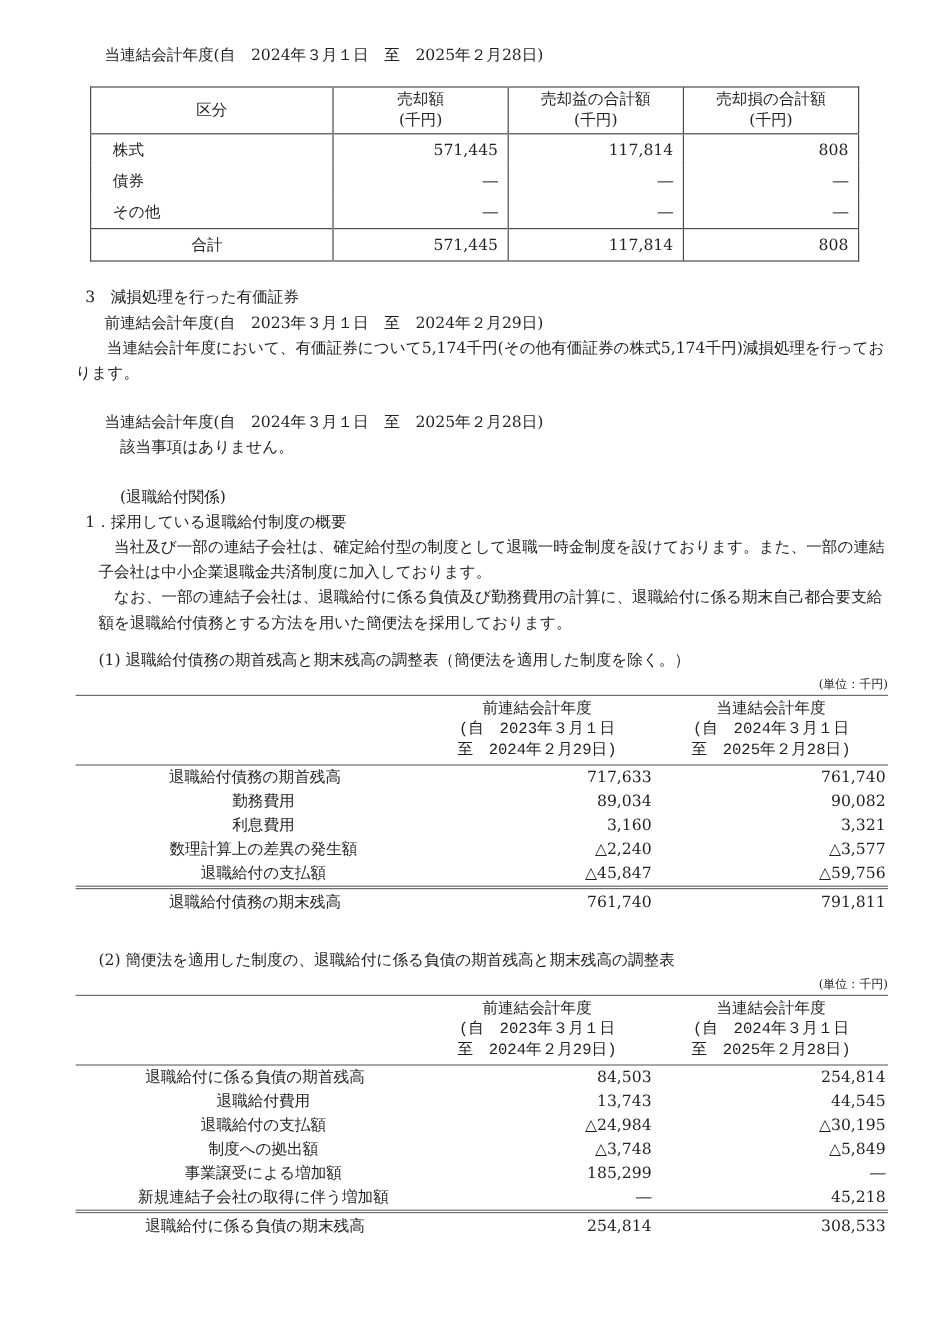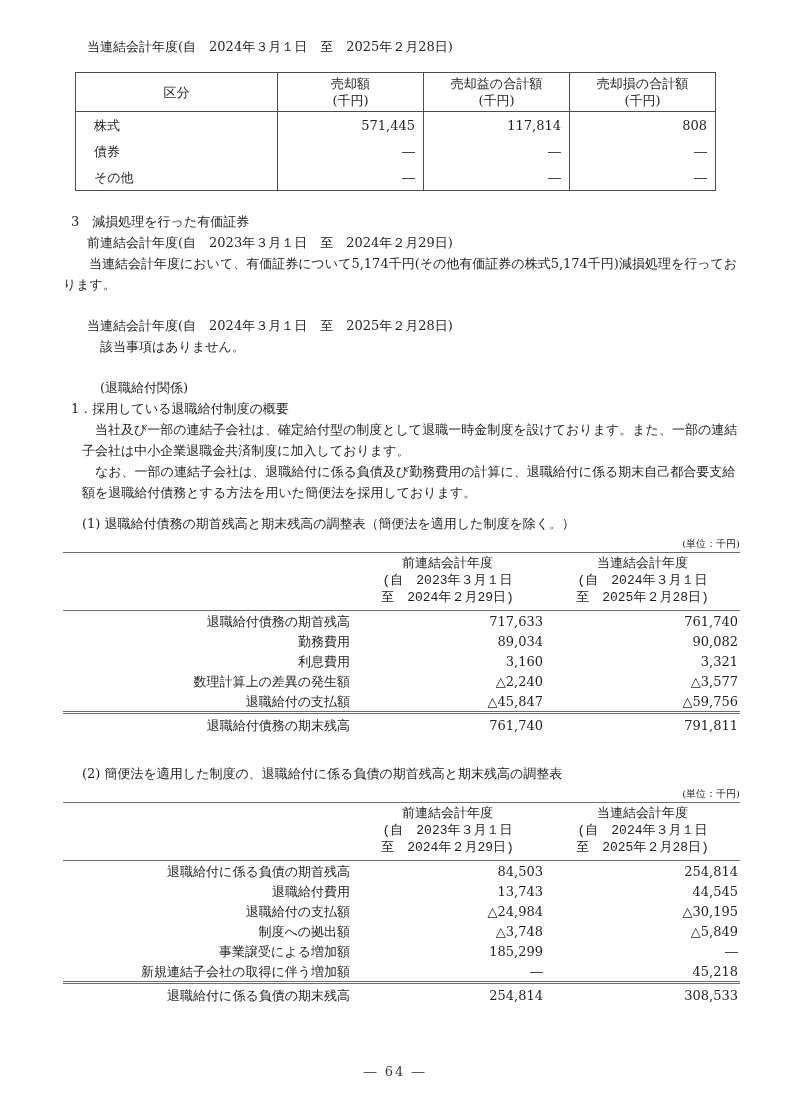--- a/index.html
+++ b/index.html
@@ -44,21 +44,21 @@
   .adj-table { border-collapse:collapse; table-layout:fixed; width:677px; }
   .adj-table col.c-label { width:287px; }
   .adj-table col.c-val   { width:195px; }
   .adj-table thead th {
     font-weight:normal; text-align:center; vertical-align:top;
     border-top:1px solid #6e6e6e; border-bottom:1px solid #6e6e6e;
     padding:2px 0 4px 0; line-height:17px;
   }
   .adj-table thead th .hline { display:block;font-family:Liberation Mono, monospace; }
   .adj-table tbody td { height:20px; vertical-align:middle; padding:0; line-height:19px; }
-  .adj-table td.lbl { text-align:right; padding-left:12px; }
+  .adj-table td.lbl { text-align:center; padding-left:12px; }
   .adj-table td.lbl.ind { padding-left:26px; }
   .adj-table td.num { text-align:right; padding-right:2px; }
   .adj-table tr.total td { border-top:3px double #6e6e6e; height:23px; }
 
   
   .footer {
     position:absolute; left:0; bottom:36px; width:790px;
     text-align:center; font-size:13px; color:#3a3a3a; letter-spacing:2px;
   }
 </style>
@@ -105,20 +105,26 @@
         <td class="num">―</td>
         <td class="num">―</td>
         <td class="num">―</td>
       </tr>
       <tr>
         <td class="lbl">その他</td>
         <td class="num">―</td>
         <td class="num">―</td>
         <td class="num">―</td>
       </tr>
+      <tr class="total">
+        <td class="lbl">合計</td>
+        <td class="num">571,445</td>
+        <td class="num">117,814</td>
+        <td class="num">808</td>
+      </tr>
     </tbody>
   </table>
 
   <div class="spacer-md"></div>
 
   <div class="indent-sm">3　減損処理を行った有価証券</div>
   <div class="indent-md">前連結会計年度(自　2023年３月１日　至　2024年２月29日)</div>
   <p class="para">当連結会計年度において、有価証券について5,174千円(その他有価証券の株式5,174千円)減損処理を行っております。</p>
   <div class="spacer-md"></div>
   <div class="indent-md">当連結会計年度(自　2024年３月１日　至　2025年２月28日)</div>
@@ -249,14 +255,13 @@
         <td class="num">45,218</td>
       </tr>
       <tr class="total">
         <td class="lbl">退職給付に係る負債の期末残高</td>
         <td class="num">254,814</td>
         <td class="num">308,533</td>
       </tr>
     </tbody>
   </table>
 
-  <div class="footer">― 64 ―</div>
 </div>
 
 </body></html>

